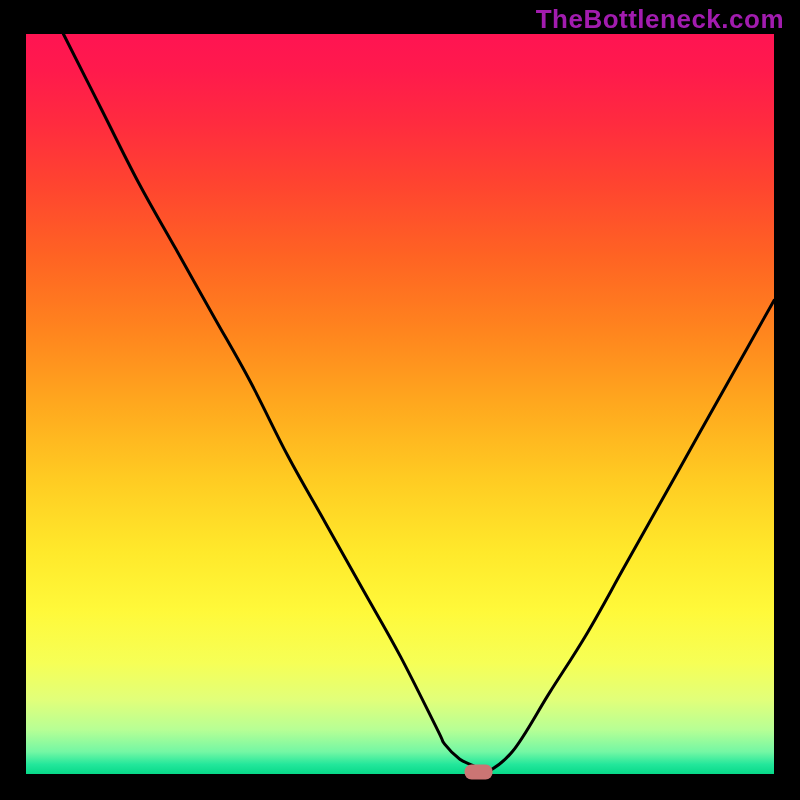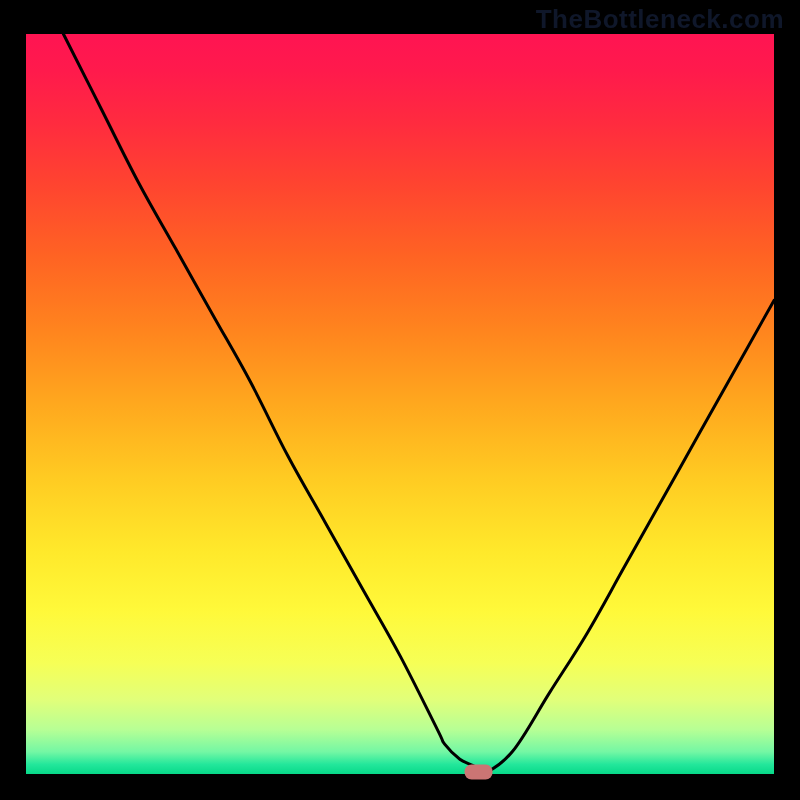--- a/index.html
+++ b/index.html
@@ -15,21 +15,21 @@
     position: relative;
     width: 800px;
     height: 800px;
   }
   .watermark {
     position: absolute;
     top: 4px;
     right: 16px;
     font-size: 26px;
     font-weight: 600;
-    color: #0f172a;
+    color: #a21caf;
     letter-spacing: 0.5px;
     z-index: 3;
   }
   svg.chart {
     position: absolute;
     inset: 0;
     width: 800px;
     height: 800px;
   }
 </style>

